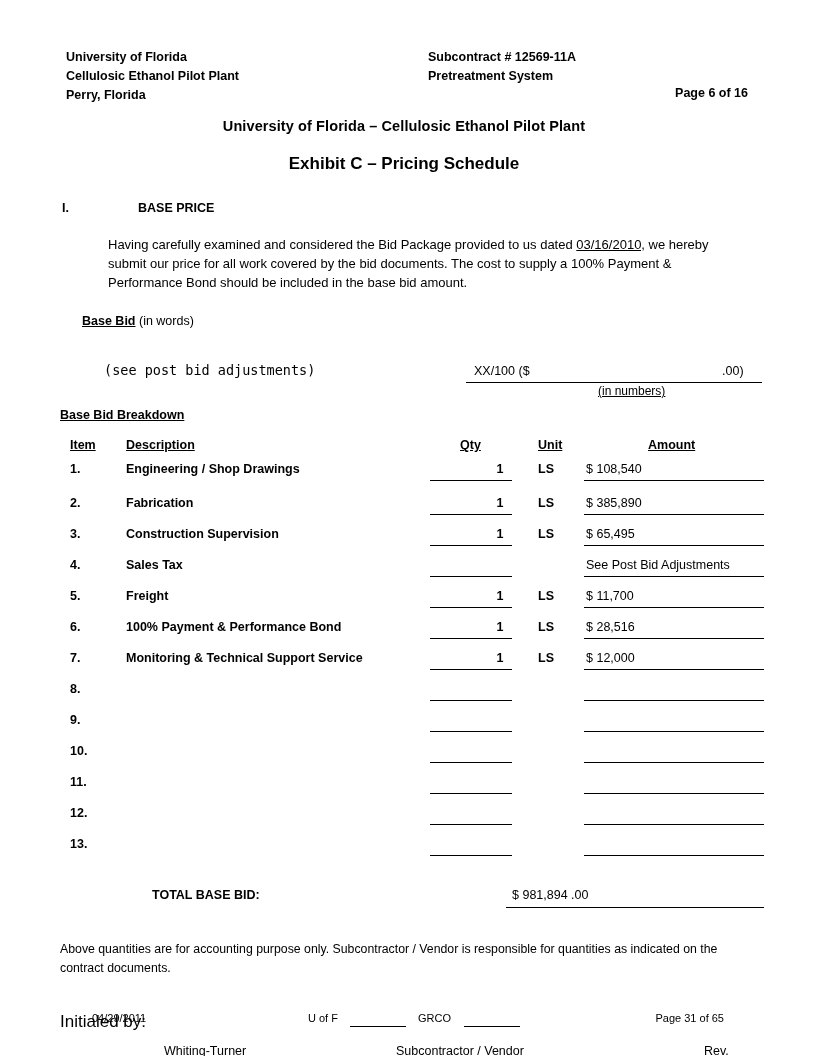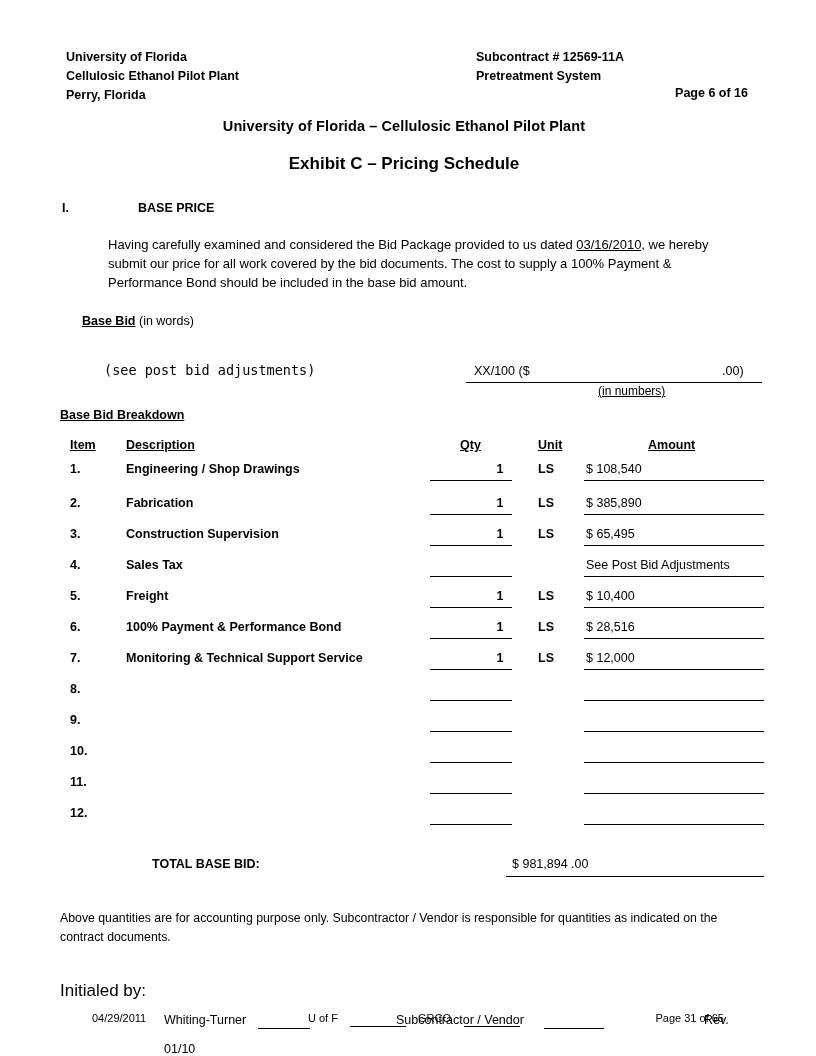--- a/index.html
+++ b/index.html
@@ -36,21 +36,20 @@
     font-weight: bold;
     line-height: 19px;
   }
   .hdr-mid {
     position: absolute;
     left: 368px;
     top: 0;
     font-size: 12.5px;
     font-weight: bold;
     line-height: 19px;
-    margin-left: 48px;
   }
   .hdr-right {
     position: absolute;
     right: 0;
     top: 38px;
     font-size: 12.5px;
     font-weight: bold;
     margin-left: 45px;
   }
 
@@ -443,21 +442,21 @@
       <span class="amt">See Post Bid Adjustments</span>
       <span class="amt-rule"></span>
     </div>
 
     <div class="row">
       <span class="num">5.</span>
       <span class="desc">Freight</span>
       <span class="qty">1</span>
       <span class="qty-rule"></span>
       <span class="unit">LS</span>
-      <span class="amt">$ 10,400</span>
+      <span class="amt">$ 11,700</span>
       <span class="amt-rule"></span>
     </div>
 
     <div class="row">
       <span class="num">6.</span>
       <span class="desc">100% Payment &amp; Performance Bond</span>
       <span class="qty">1</span>
       <span class="qty-rule"></span>
       <span class="unit">LS</span>
       <span class="amt">$ 28,516</span>
@@ -517,20 +516,29 @@
     <div class="row">
       <span class="num">12.</span>
       <span class="desc"></span>
       <span class="qty"></span>
       <span class="qty-rule"></span>
       <span class="unit"></span>
       <span class="amt"></span>
       <span class="amt-rule"></span>
     </div>
 
+    <div class="row">
+      <span class="num">13.</span>
+      <span class="desc"></span>
+      <span class="qty"></span>
+      <span class="qty-rule"></span>
+      <span class="unit"></span>
+      <span class="amt"></span>
+      <span class="amt-rule"></span>
+    </div>
 
     <div class="total">
       <span class="lbl">TOTAL BASE BID:</span>
       <span class="val">$ 981,894 .00</span>
       <span class="rule"></span>
     </div>
   </div>
 
   <div class="note">Above quantities are for accounting purpose only.  Subcontractor / Vendor is responsible for quantities as indicated on the contract documents.</div>
 

